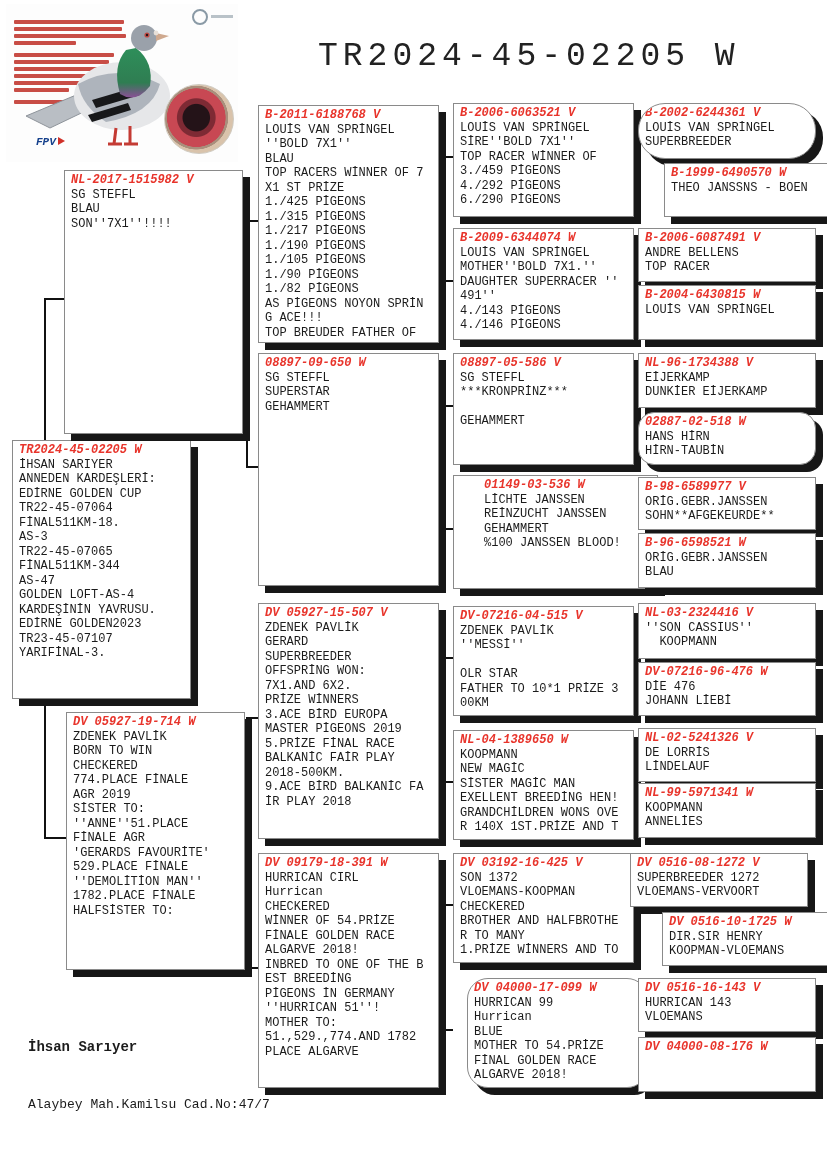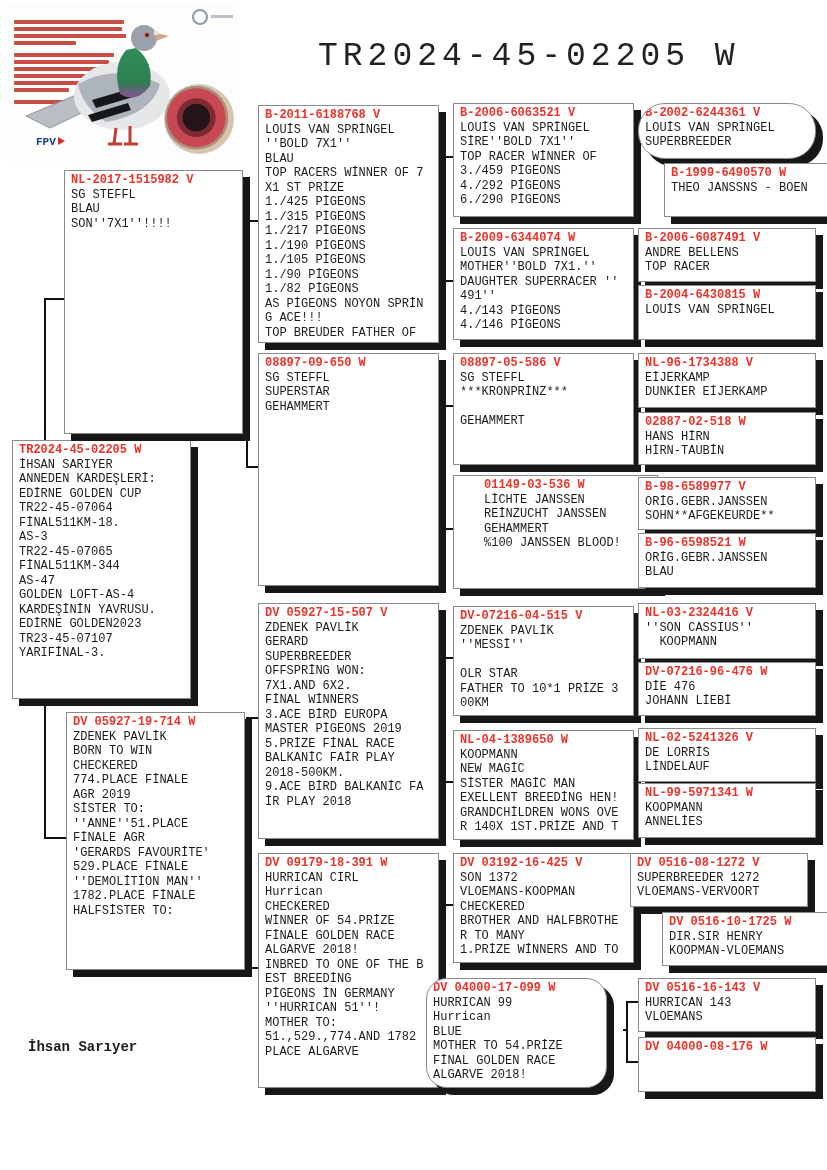--- a/index.html
+++ b/index.html
@@ -3,21 +3,21 @@
 <meta charset="utf-8">
 <style>
   html,body{margin:0;padding:0;background:#fff;}
   #page{position:relative;width:827px;height:1170px;background:#ffffff;
         font-family:"Liberation Mono","DejaVu Sans Mono",monospace;color:#1b1b1b;overflow:hidden;}
 
   
   .pbox{position:absolute;background:#fff;border:1px solid #8a8a8a;
         box-shadow:7px 7px 0 0 #171717;padding:2px 3px 2px 6px;
         font-size:12px;line-height:14.5px;overflow:hidden;z-index:2;}
-  .ring{color:#e8342b;font-weight:bold;height:14.5px;white-space:pre;overflow:hidden;}
+  .ring{color:#e8342b;font-weight:bold;height:14.5px;white-space:pre;overflow:hidden;font-style:italic;}
   .bline{height:14.5px;white-space:pre;overflow:hidden;}
 
   
   .cline{position:absolute;background:#111;z-index:1;}
 
   
   #title{position:absolute;left:318px;top:38px;font-size:33px;letter-spacing:5px;
          color:#222;white-space:nowrap;}
   #brand{position:absolute;left:641px;top:1100px;font-family:"Liberation Serif","DejaVu Serif",serif;
          font-size:26px;color:#1d1d1d;}
@@ -29,21 +29,21 @@
   .rl{height:4px;background:#c23a32;margin-bottom:3px;border-radius:1px;opacity:.9;}
   #caption{position:absolute;left:8px;top:16px;width:118px;}
   #eye{position:absolute;left:158px;top:80px;width:68px;height:68px;border-radius:50%;
        border:1px solid #cfcac0;
        background:radial-gradient(circle at 46% 48%,
          #241318 0 26%, #7e2a34 28% 37%, #c84853 39% 57%,
          #a98f7c 58% 62%, #d9c3ab 63% 85%, #efe9df 87% 100%);}
   #clublogo{position:absolute;left:186px;top:4px;width:44px;height:16px;}
   #clublogo .ring-ico{display:inline-block;width:12px;height:12px;border:2px solid #8a9aa6;border-radius:50%;vertical-align:middle;}
   #clublogo .bar{display:inline-block;width:22px;height:3px;background:#b9c2c8;vertical-align:middle;margin-left:3px;}
-  #fpv{position:absolute;left:30px;top:132px;font-size:11px;font-weight:bold;color:#16418c;}
+  #fpv{position:absolute;left:30px;top:132px;font-size:11px;font-style:italic;font-weight:bold;color:#16418c;}
   #fpv .swoosh{display:inline-block;width:0;height:0;border-left:7px solid #d03028;
        border-top:4px solid transparent;border-bottom:4px solid transparent;margin-left:2px;}
 </style>
 </head>
 <body>
 
 <div id="page">
 
   <div id="photo">
     <div id="caption">
@@ -213,21 +213,21 @@
         <div class="bline">SUPERSTAR</div>
         <div class="bline">GEHAMMERT</div>
       </div>
       <div class="pbox" style="left: 258px; top: 603px; width: 170px; height: 230px;">
         <div class="ring">DV 05927-15-507 V</div>
         <div class="bline">ZDENEK PAVLİK</div>
         <div class="bline">GERARD</div>
         <div class="bline">SUPERBREEDER</div>
         <div class="bline">OFFSPRİNG WON:</div>
         <div class="bline">7X1.AND 6X2.</div>
-        <div class="bline">FİNAL WİNNERS</div>
+        <div class="bline">PRİZE WİNNERS</div>
         <div class="bline">3.ACE BİRD EUROPA</div>
         <div class="bline">MASTER PİGEONS 2019</div>
         <div class="bline">5.PRİZE FİNAL RACE</div>
         <div class="bline">BALKANİC FAİR PLAY</div>
         <div class="bline">2018-500KM.</div>
         <div class="bline">9.ACE BİRD BALKANİC FA</div>
         <div class="bline">İR PLAY 2018</div>
       </div>
       <div class="pbox" style="left: 258px; top: 853px; width: 170px; height: 229px;">
         <div class="ring">DV 09179-18-391 W</div>
@@ -297,21 +297,21 @@
       </div>
       <div class="pbox" style="left: 453px; top: 853px; width: 170px; height: 104px;">
         <div class="ring">DV 03192-16-425 V</div>
         <div class="bline">SON 1372</div>
         <div class="bline">VLOEMANS-KOOPMAN</div>
         <div class="bline">CHECKERED</div>
         <div class="bline">BROTHER AND HALFBROTHE</div>
         <div class="bline">R TO MANY</div>
         <div class="bline">1.PRİZE WİNNERS AND TO</div>
       </div>
-      <div class="pbox" style="left: 426px; top: 978px; width: 170px; height: 104px; border-radius: 21px;">
+      <div class="pbox" style="left: 467px; top: 978px; width: 170px; height: 104px; border-radius: 21px;">
         <div class="ring">DV 04000-17-099 W</div>
         <div class="bline">HURRICAN 99</div>
         <div class="bline">Hurrican</div>
         <div class="bline">BLUE</div>
         <div class="bline">MOTHER TO 54.PRİZE</div>
         <div class="bline">FİNAL GOLDEN RACE</div>
         <div class="bline">ALGARVE 2018!</div>
       </div>
       <div class="pbox" style="left: 638px; top: 103px; width: 167px; height: 50px; border-radius: 27px;">
         <div class="ring">B-2002-6244361 V</div>
@@ -329,21 +329,21 @@
       </div>
       <div class="pbox" style="left: 638px; top: 285px; width: 167px; height: 49px;">
         <div class="ring">B-2004-6430815 W</div>
         <div class="bline">LOUİS VAN SPRİNGEL</div>
       </div>
       <div class="pbox" style="left: 638px; top: 353px; width: 167px; height: 49px;">
         <div class="ring">NL-96-1734388 V</div>
         <div class="bline">EİJERKAMP</div>
         <div class="bline">DUNKİER EİJERKAMP</div>
       </div>
-      <div class="pbox" style="left: 638px; top: 412px; width: 167px; height: 47px;">
+      <div class="pbox" style="left: 638px; top: 412px; width: 167px; height: 47px; border-radius: 16px;">
         <div class="ring">02887-02-518 W</div>
         <div class="bline">HANS HİRN</div>
         <div class="bline">HİRN-TAUBİN</div>
       </div>
       <div class="pbox" style="left: 638px; top: 477px; width: 167px; height: 47px;">
         <div class="ring">B-98-6589977 V</div>
         <div class="bline">ORİG.GEBR.JANSSEN</div>
         <div class="bline">SOHN**AFGEKEURDE**</div>
       </div>
       <div class="pbox" style="left: 638px; top: 533px; width: 167px; height: 49px;">
@@ -386,18 +386,19 @@
         <div class="bline">HURRICAN 143</div>
         <div class="bline">VLOEMANS</div>
       </div>
       <div class="pbox" style="left: 638px; top: 1037px; width: 167px; height: 49px;">
         <div class="ring">DV 04000-08-176 W</div>
       </div>
     </div>
 
   <div id="contact">
     <div class="cname">İhsan Sarıyer</div>
+    <div>Alaybey Mah.Kamilsu Cad.No:47/7</div>
     
     
   </div>
 
 
 </div>
 
 </body></html>

